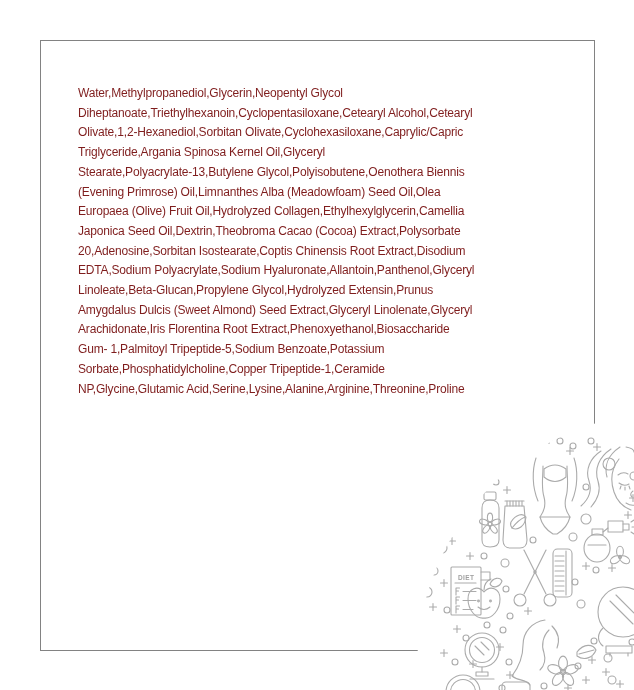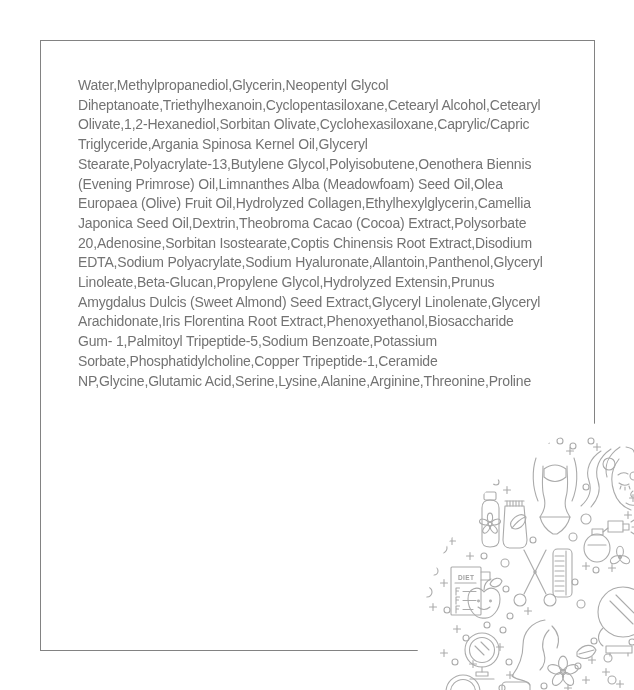--- a/index.html
+++ b/index.html
@@ -6,23 +6,23 @@
   body{
     width:634px;height:690px;position:relative;overflow:hidden;
     background:#ffffff;
     font-family:"Liberation Sans", sans-serif;
   }
   .frame{
     position:absolute;left:40px;top:40px;width:555px;height:611px;
     box-sizing:border-box;border:1px solid #828282;background:transparent;
   }
   .ingredients{
-    position:absolute;left:78px;top:76px;width:505px;
-    font-size:14px;line-height:19.7px;font-weight:400;
-    letter-spacing:-0.18px;color:#737373;
+    position:absolute;left:78px;top:84px;width:505px;
+    font-size:12px;line-height:19.7px;font-weight:400;
+    letter-spacing:-0.18px;color:#7f1d1d;
     white-space:pre;overflow:hidden;
   }
   .illustration{
     position:absolute;left:0;top:0;width:634px;height:690px;
     pointer-events:none;
   }
   .diet-title{
     font-family:"Liberation Sans", sans-serif;
     font-size:6.5px;font-weight:bold;letter-spacing:0.4px;
     fill:#9f9f9f;stroke:none;

